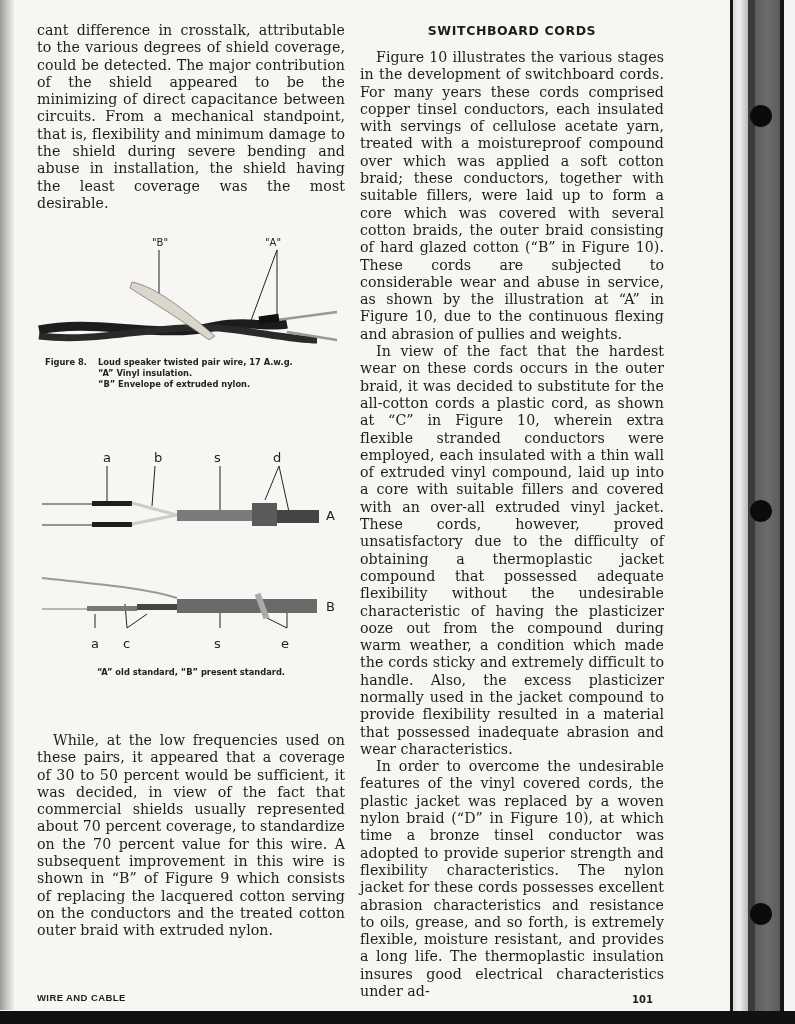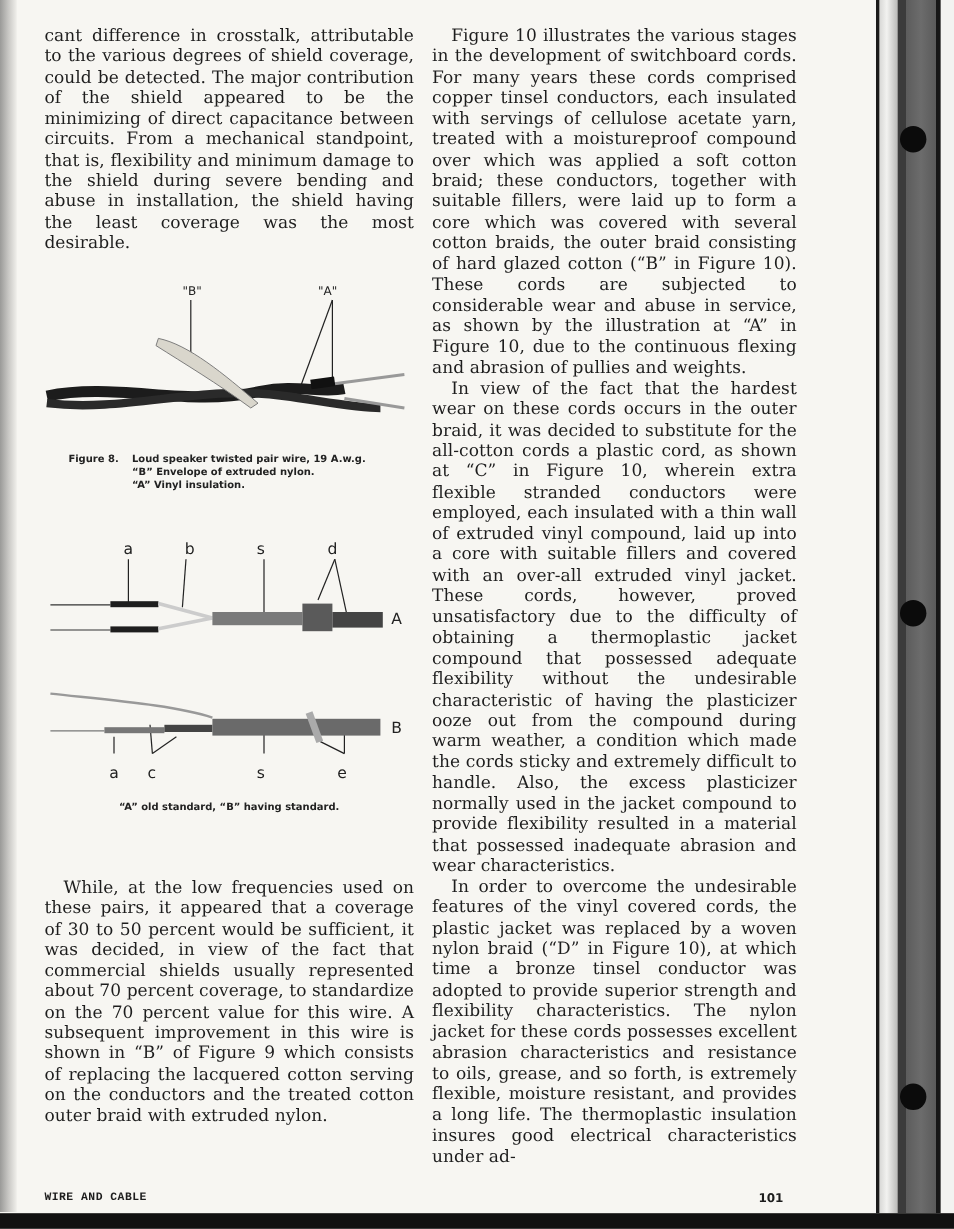--- a/index.html
+++ b/index.html
@@ -26,30 +26,30 @@
   .heading {
     font-family:"DejaVu Sans", sans-serif; font-weight:bold;
     font-size:12.5px; text-align:center; letter-spacing:0.6px;
     margin:0 0 10px 0; height:17px; line-height:17px;
   }
   .caption {
     font-family:"DejaVu Sans", sans-serif; font-weight:bold;
     font-size:8.3px; line-height:11px; color:#222; text-align:left;
   }
   .fig8 { position:absolute; left:37px; top:232px; width:308px; height:125px; }
-  .fig8-cap { position:absolute; left:57px; top:357px; width:300px;margin-top:20px; }
+  .fig8-cap { position:absolute; left:45px; top:357px; width:300px; }
   .fig8-cap .row { display:flex; }
   .fig8-cap .lbl { width:53px; flex:none; }
   .fig9 { position:absolute; left:37px; top:448px; width:308px; height:210px; }
   .fig9-cap { position:absolute; left:40px; top:667px; width:302px; text-align:justify; }
   .fig9-cap .c { text-align:center; display:block; }
   .col-left2 { left:37px; top:732px; }
   .footer-left {
     position:absolute; left:37px; top:992px;
-    font-family:Liberation Mono, monospace; font-weight:bold; font-size:9.5px; letter-spacing:0.4px;
+    font-family:Liberation Sans, sans-serif; font-weight:bold; font-size:9.5px; letter-spacing:0.4px;
   }
   .footer-right {
     position:absolute; left:632px; top:994px;
     font-family:"DejaVu Sans", sans-serif; font-weight:bold; font-size:10px;
   }
   .bottom-bar { position:absolute; left:0; top:1011px; width:795px; height:13px; background:#111; }
   .binder { position:absolute; left:728px; top:0; width:67px; height:1011px; }
   .binder .white { position:absolute; left:0; top:0; width:2px; height:100%; background:#f5f5f3; }
   .binder .line1 { position:absolute; left:2px; top:0; width:3px; height:100%; background:#1a1a1a; }
   .binder .light { position:absolute; left:5px; top:0; width:15px; height:100%;
@@ -85,29 +85,29 @@
       <path d="M240 88 L300 80" stroke="#999" stroke-width="2.5" fill="none"></path>
       <path d="M250 100 L300 108" stroke="#999" stroke-width="2.5" fill="none"></path>
       <rect x="222" y="83" width="20" height="8" fill="#111" transform="rotate(-8 232 87)"></rect>
 
       <path d="M95 50 C120 55 150 80 178 104 L172 108 C145 88 115 70 93 56 Z" fill="#d9d6cc" stroke="#777" stroke-width="0.8"></path>
     </svg>
   </div>
   <div class="fig8-cap caption">
     <div class="row">
       <span class="lbl">Figure 8.</span>
-      <span>Loud speaker twisted pair wire, 19 A.w.g.</span>
+      <span>Loud speaker twisted pair wire, 17 A.w.g.</span>
     </div>
     <div class="row">
         <span class="lbl"></span>
-        <span>“B” Envelope of extruded nylon.</span>
+        <span>“A” Vinyl insulation.</span>
       </div>
     <div class="row">
         <span class="lbl"></span>
-        <span>“A” Vinyl insulation.</span>
+        <span>“B” Envelope of extruded nylon.</span>
       </div>
   </div>
 
   <div class="fig9">
     <svg width="308" height="210" viewBox="0 0 308 210">
       <g font-family="DejaVu Sans, sans-serif" font-size="13" fill="#222">
         <text x="66" y="14">a</text>
         <text x="117" y="14">b</text>
         <text x="177" y="14">s</text>
         <text x="236" y="14">d</text>
@@ -143,28 +143,29 @@
 
       <path d="M5 130 C60 136 110 140 140 150" stroke="#999" stroke-width="2" fill="none"></path>
       <line x1="5" y1="161" x2="50" y2="161" stroke="#777" stroke-width="1"></line>
       <rect x="50" y="158" width="50" height="5" fill="#777"></rect>
       <rect x="100" y="156" width="40" height="6" fill="#444"></rect>
       <rect x="140" y="151" width="140" height="14" fill="#6a6a6a"></rect>
       <rect x="222" y="145" width="6" height="26" fill="#aaa" transform="rotate(-20 225 158)"></rect>
     </svg>
   </div>
   <div class="fig9-cap caption">
-    <span class="c">“A” old standard, “B” having standard.</span>
+    <span class="c">“A” old standard, “B” present standard.</span>
   </div>
 
   <div class="col col-left2">
     <p class="indent">While, at the low frequencies used on these pairs, it appeared that a coverage of 30 to 50 percent would be sufficient, it was decided, in view of the fact that commercial shields usually represented about 70 percent coverage, to standardize on the 70 percent value for this wire. A subsequent improvement in this wire is shown in “B” of Figure 9 which consists of replacing the lacquered cotton serving on the conductors and the treated cotton outer braid with extruded nylon.</p>
   </div>
 
   <div class="col col-right">
+    <div class="heading">SWITCHBOARD CORDS</div>
     <p class="indent">Figure 10 illustrates the various stages in the development of switchboard cords. For many years these cords comprised copper tinsel conductors, each insulated with servings of cellulose acetate yarn, treated with a moistureproof compound over which was applied a soft cotton braid; these conductors, together with suitable fillers, were laid up to form a core which was covered with several cotton braids, the outer braid consisting of hard glazed cotton (“B” in Figure 10). These cords are subjected to considerable wear and abuse in service, as shown by the illustration at “A” in Figure 10, due to the continuous flexing and abrasion of pullies and weights.</p>
     <p class="indent">In view of the fact that the hardest wear on these cords occurs in the outer braid, it was decided to substitute for the all-cotton cords a plastic cord, as shown at “C” in Figure 10, wherein extra flexible stranded conductors were employed, each insulated with a thin wall of extruded vinyl compound, laid up into a core with suitable fillers and covered with an over-all extruded vinyl jacket. These cords, however, proved unsatisfactory due to the difficulty of obtaining a thermoplastic jacket compound that possessed adequate flexibility without the undesirable characteristic of having the plasticizer ooze out from the compound during warm weather, a condition which made the cords sticky and extremely difficult to handle. Also, the excess plasticizer normally used in the jacket compound to provide flexibility resulted in a material that possessed inadequate abrasion and wear characteristics.</p>
     <p class="indent">In order to overcome the undesirable features of the vinyl covered cords, the plastic jacket was replaced by a woven nylon braid (“D” in Figure 10), at which time a bronze tinsel conductor was adopted to provide superior strength and flexibility characteristics. The nylon jacket for these cords possesses excellent abrasion characteristics and resistance to oils, grease, and so forth, is extremely flexible, moisture resistant, and provides a long life. The thermoplastic insulation insures good electrical characteristics under ad-</p>
   </div>
 
   <div class="footer-left">WIRE AND CABLE</div>
   <div class="footer-right">101</div>
 </div>
 
 <div class="binder">

